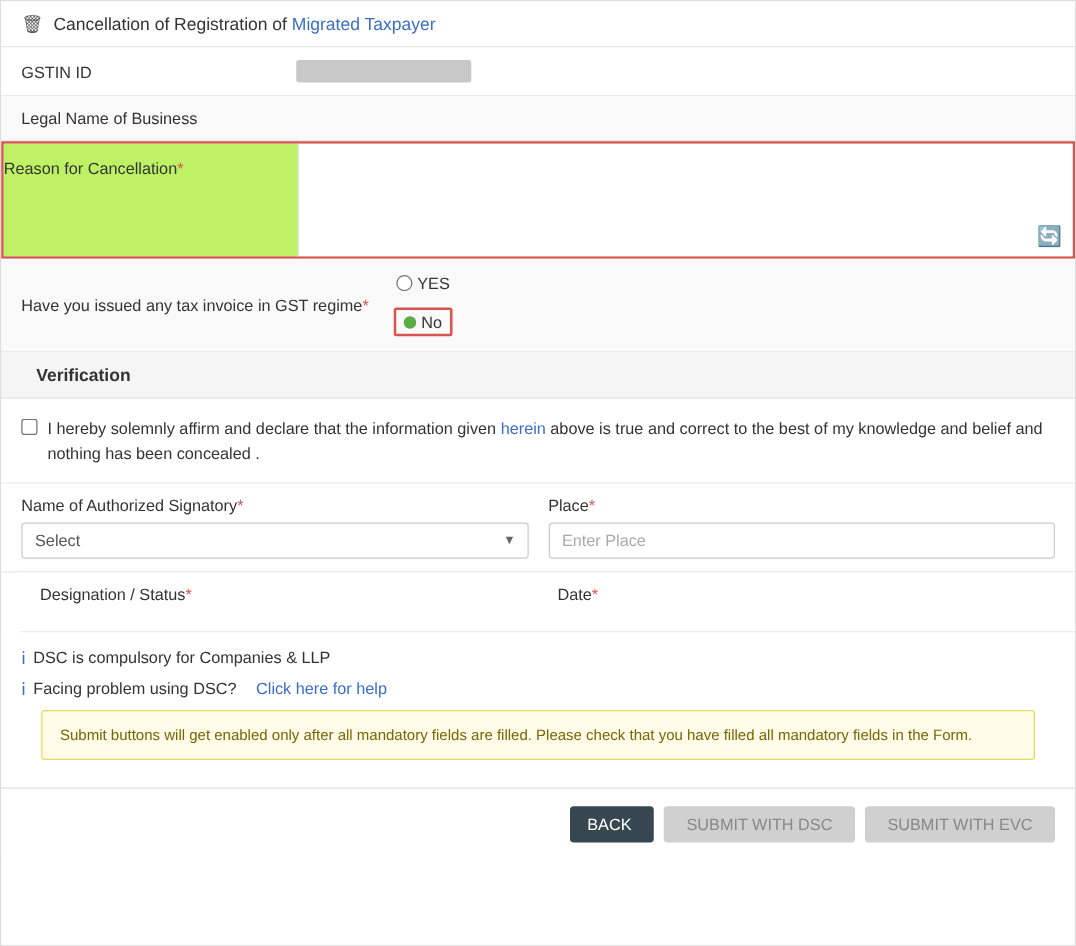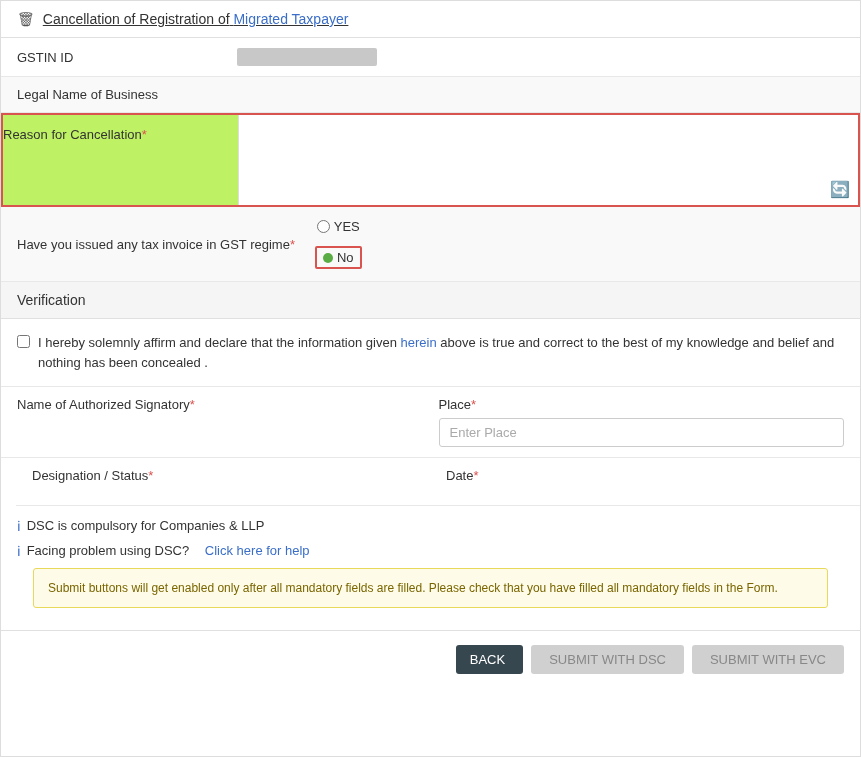--- a/index.html
+++ b/index.html
@@ -24,21 +24,20 @@
       align-items: center;
       gap: 8px;
     }
     .page-header-icon {
       color: #555;
       font-size: 14px;
     }
     .page-title {
       font-size: 14px;
       color: #333;
-      text-decoration: underline;
     }
     .page-title span.highlight {
       color: #3a6ec8;
     }
     .form-row {
       display: flex;
       align-items: center;
       padding: 10px 16px;
       border-bottom: 1px solid #e8e8e8;
       background: #f9f9f9;
@@ -151,26 +150,26 @@
     }
     .green-dot {
       width: 10px;
       height: 10px;
       border-radius: 50%;
       background: #5aac44;
       display: inline-block;
     }
     
     .verification-header {
-      padding: 10px 16px;
+      padding: 10px 28px;
       background: #f5f5f5;
       border-bottom: 1px solid #e0e0e0;
       font-size: 14px;
       color: #333;
-      font-weight: normal;
+      font-weight: bold;
     }
     .verification-body {
       padding: 14px 16px;
       background: #fff;
       border-bottom: 1px solid #e8e8e8;
     }
     .declaration-row {
       display: flex;
       align-items: flex-start;
       gap: 8px;
@@ -385,20 +384,25 @@
         I hereby solemnly affirm and declare that the information given <span class="blue">herein</span> above is true and correct to the best of my knowledge and belief and nothing has been concealed .
       </span>
     </div>
   </div>
 
   <div class="signatory-row">
     <div class="signatory-col">
       <div class="field-label">
         <span>Name of Authorized Signatory</span><span class="required-star">*</span>
       </div>
+      <div class="select-wrapper">
+        <select class="select-field">
+          <option value="">Select</option>
+        </select>
+      </div>
     </div>
     <div class="signatory-col">
       <div class="field-label">
         <span>Place</span><span class="required-star">*</span>
       </div>
       <input type="text" class="text-input" placeholder="Enter Place" style="">
     </div>
   </div>
 
   <div class="designation-row">

